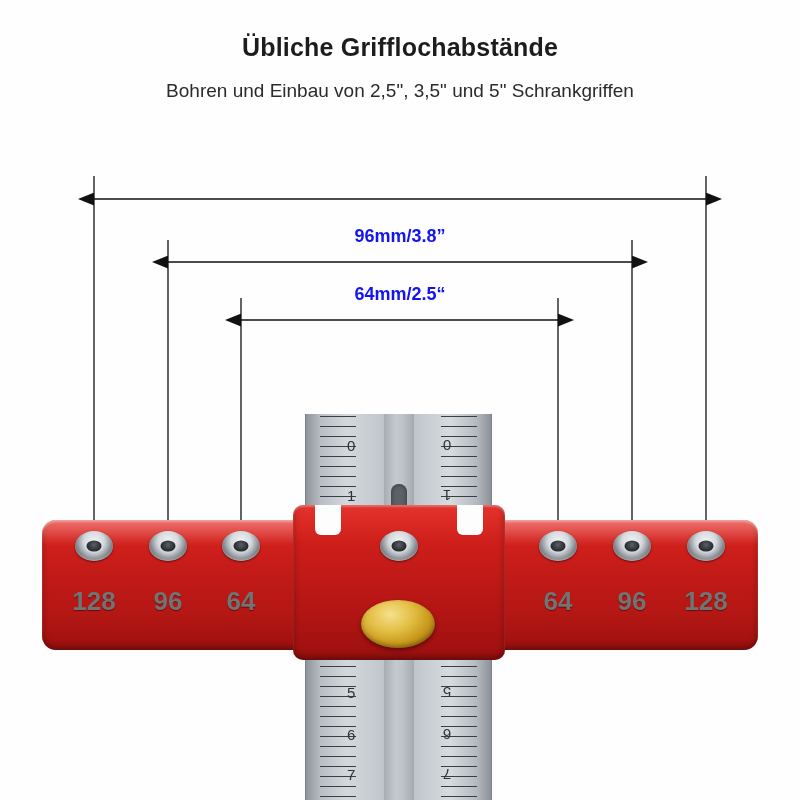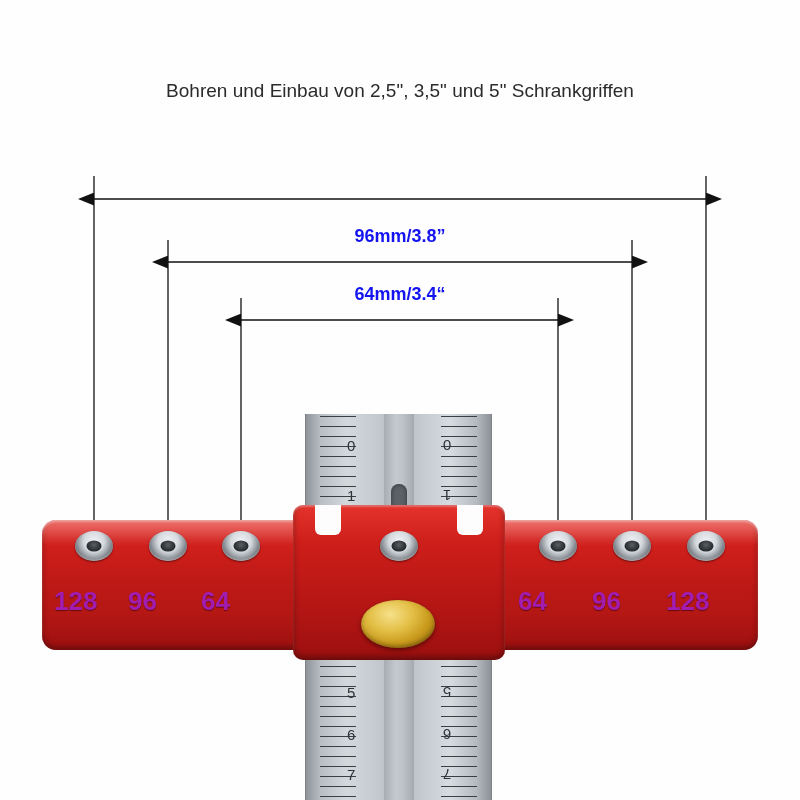--- a/index.html
+++ b/index.html
@@ -186,22 +186,22 @@
     left: 50%; top: 50%;
     transform: translate(-50%,-50%);
     width: 15px; height: 11px;
     border-radius: 50%;
     background: radial-gradient(ellipse at 50% 40%, #5a5f64, #24282b 70%, #14171a);
   }
   .hole-num {
     position: absolute;
     font-size: 26px;
     font-weight: bold;
-    color: #a21caf;
-    text-align: left;
+    color: #737373;
+    text-align: center;
     text-shadow: 0 1px 1px rgba(0,0,0,.45);
   }
 
   
   .knob {
     position: absolute;
     left: 361px;
     top: 600px;
     width: 74px;
     height: 48px;
@@ -209,20 +209,21 @@
     background: radial-gradient(ellipse at 40% 30%,
       #f6e08a 0%, #e3bf46 35%, #c99a1c 62%, #9d7310 85%, #7e5a0b 100%);
     box-shadow: 0 2px 4px rgba(0,0,0,.45), inset 0 -2px 4px rgba(0,0,0,.3);
   }
 </style>
 </head>
 <body>
 
 <div id="stage">
 
+  <div class="title">Übliche Grifflochabstände</div>
   <div class="subtitle">Bohren und Einbau von 2,5", 3,5" und 5" Schrankgriffen</div>
 
   <svg class="dim-svg" viewBox="0 0 800 800">
     <defs>
       <marker id="ahL" markerWidth="12" markerHeight="12" refX="10" refY="4" orient="auto">
         <path d="M10,0 L0,4 L10,8 z" fill="#111"></path>
       </marker>
       <marker id="ahR" markerWidth="12" markerHeight="12" refX="2" refY="4" orient="auto">
         <path d="M2,0 L12,4 L2,8 z" fill="#111"></path>
       </marker>
@@ -235,21 +236,21 @@
     <line x1="168" y1="262" x2="632" y2="262" stroke="#111" stroke-width="1.6" marker-start="url(#ahL)" marker-end="url(#ahR)"></line>
     <line x1="168" y1="240" x2="168" y2="540" stroke="#111" stroke-width="1.3"></line>
     <line x1="632" y1="240" x2="632" y2="540" stroke="#111" stroke-width="1.3"></line>
 
     <line x1="241" y1="320" x2="558" y2="320" stroke="#111" stroke-width="1.6" marker-start="url(#ahL)" marker-end="url(#ahR)"></line>
     <line x1="241" y1="298" x2="241" y2="540" stroke="#111" stroke-width="1.3"></line>
     <line x1="558" y1="298" x2="558" y2="540" stroke="#111" stroke-width="1.3"></line>
   </svg>
 
   <div class="dim-label" style="left:300px; top:226px; width:200px;">96mm/3.8”</div>
-  <div class="dim-label" style="left:300px; top:284px; width:200px;">64mm/3.4“</div>
+  <div class="dim-label" style="left:300px; top:284px; width:200px;">64mm/2.5“</div>
 
   <div class="tool">
 
     <div class="ruler-v">
       <div class="groove"></div>
       <div class="ticks left"></div>
       <div class="ticks right"></div>
       <div class="slot"></div>
     </div>
 

